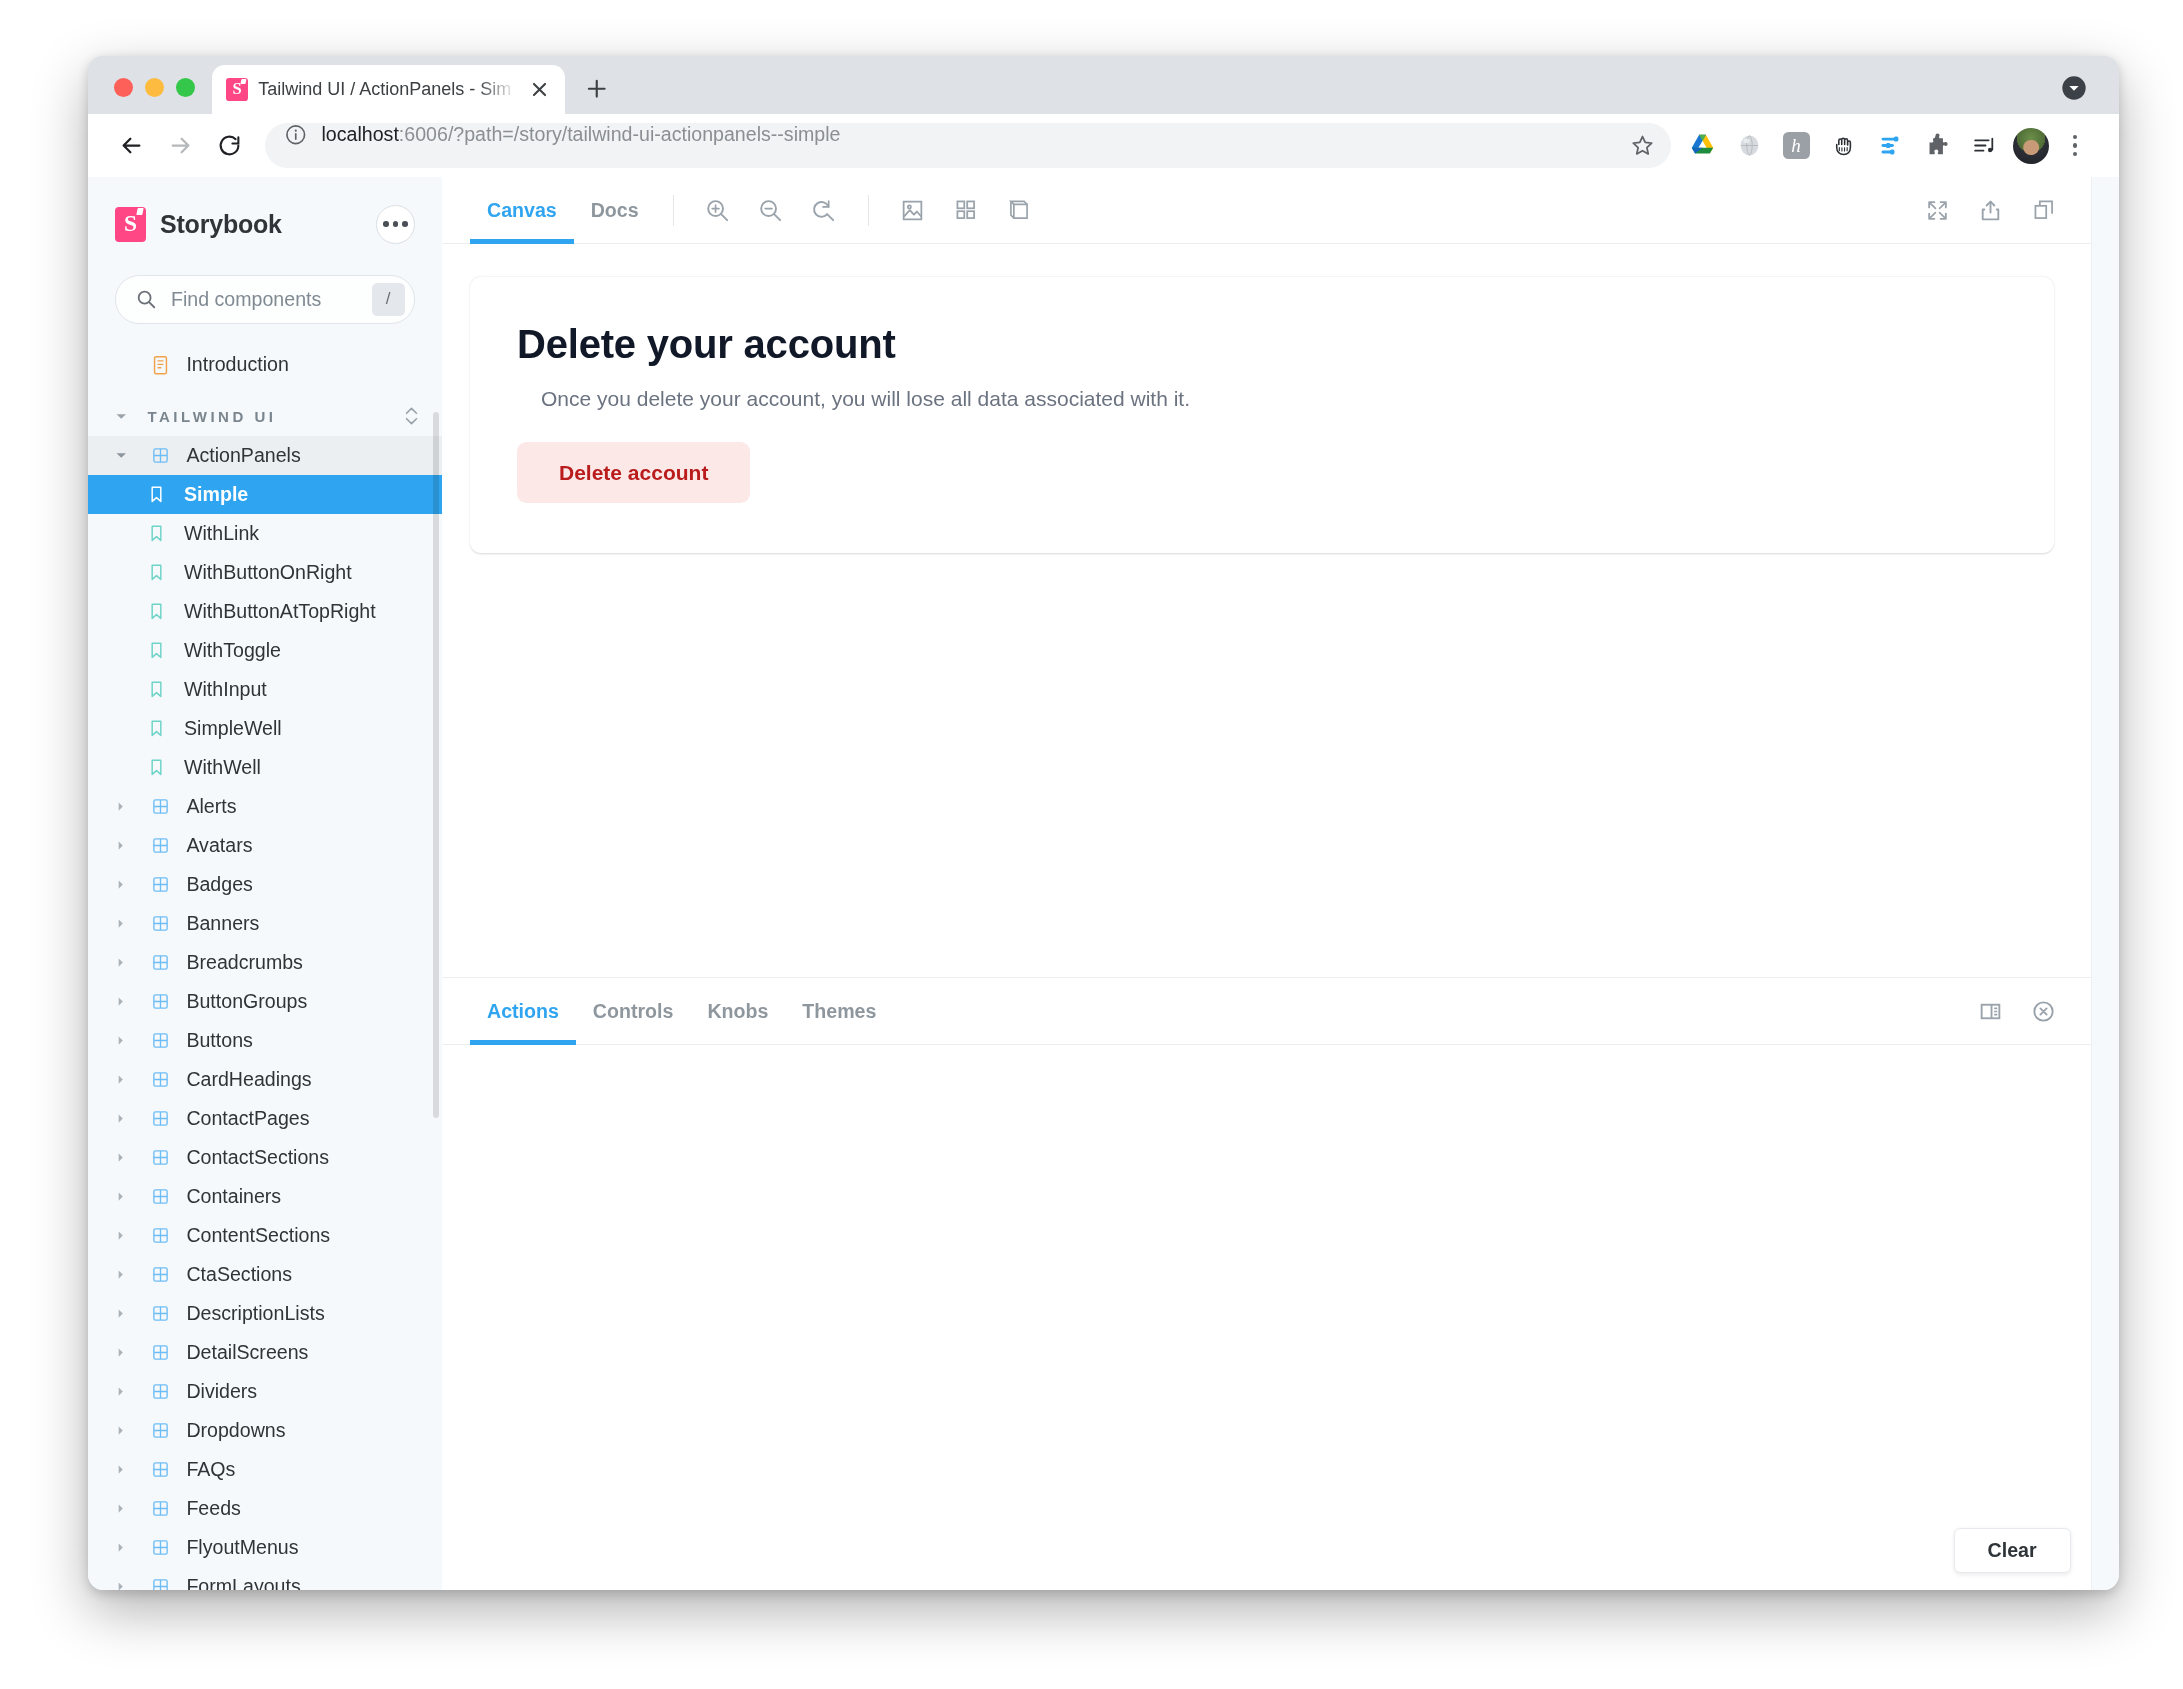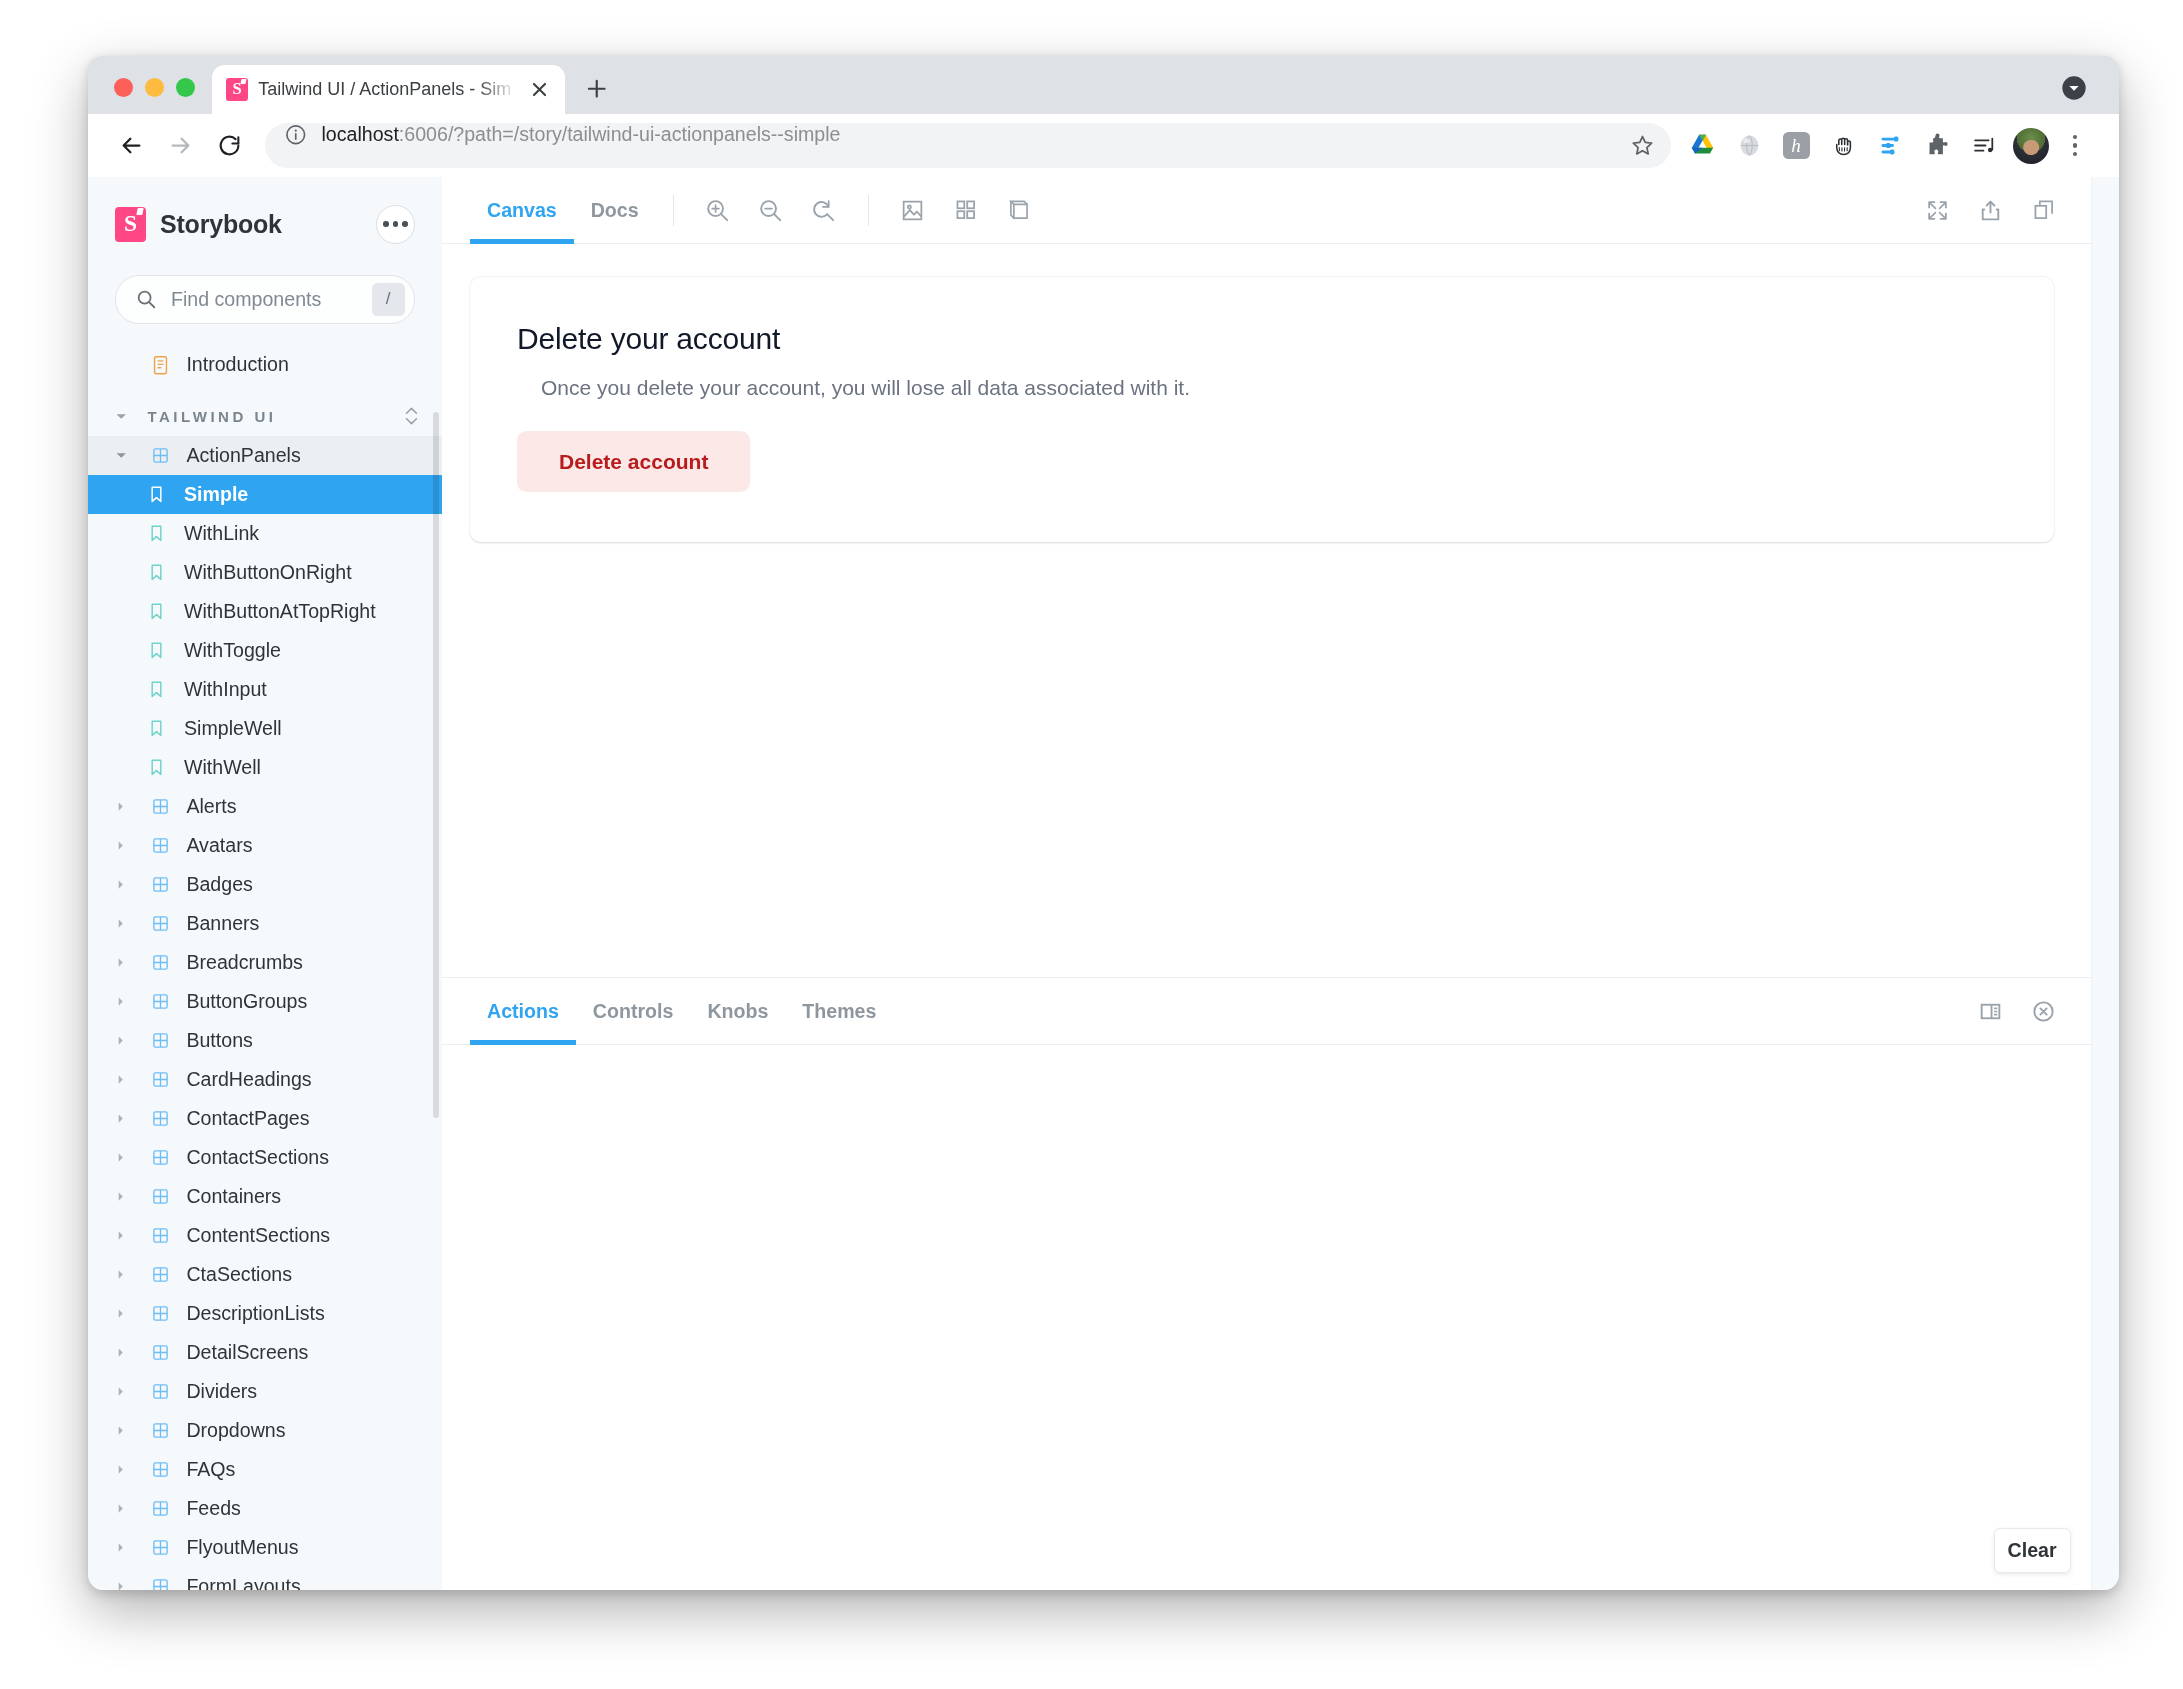--- a/index.html
+++ b/index.html
@@ -370,21 +370,21 @@
   }
 
   #story-card {
     background: #ffffff;
     border-radius: 11px;
     box-shadow: 0 0.8px 2.4px rgba(0,0,0,0.10), 0 0.8px 1.6px rgba(0,0,0,0.06);
     padding: 45px 47px 50px 47px;
     max-width: 1584px;
   }
   #story-heading {
-    font-size: 30px; font-weight: normal; color: #111827;
+    font-size: 40px; font-weight: bold; color: #111827;
     letter-spacing: -0.2px;
   }
   #story-sub {
     font-size: 21px; color: #6b7280;
     margin-top: 20.4px;
     margin-left: 24px;
   }
   #delete-account-button {
     margin-top: 31px;
     display: inline-flex; align-items: center; justify-content: center;
@@ -410,21 +410,21 @@
     min-height: 0;
   }
   #addon-body {
     flex: 1 1 auto;
     background: #ffffff;
     position: relative;
   }
   #clear-button {
     position: absolute;
     right: 20.4px; bottom: 17px;
-    height: 45px; padding: 0 13px;
+    height: 45px; padding: 0 33px;
     background: #ffffff;
     border: 0.8px solid #e6eaee;
     border-radius: 6.3px;
     box-shadow: 0 1.6px 4.7px rgba(0,0,0,0.08);
     font-size: 19.6px; font-weight: bold; color: #2e3438;
     display: flex; align-items: center;
     font-family: "Liberation Sans", sans-serif;
   }
 
   .ico { display: block; }

